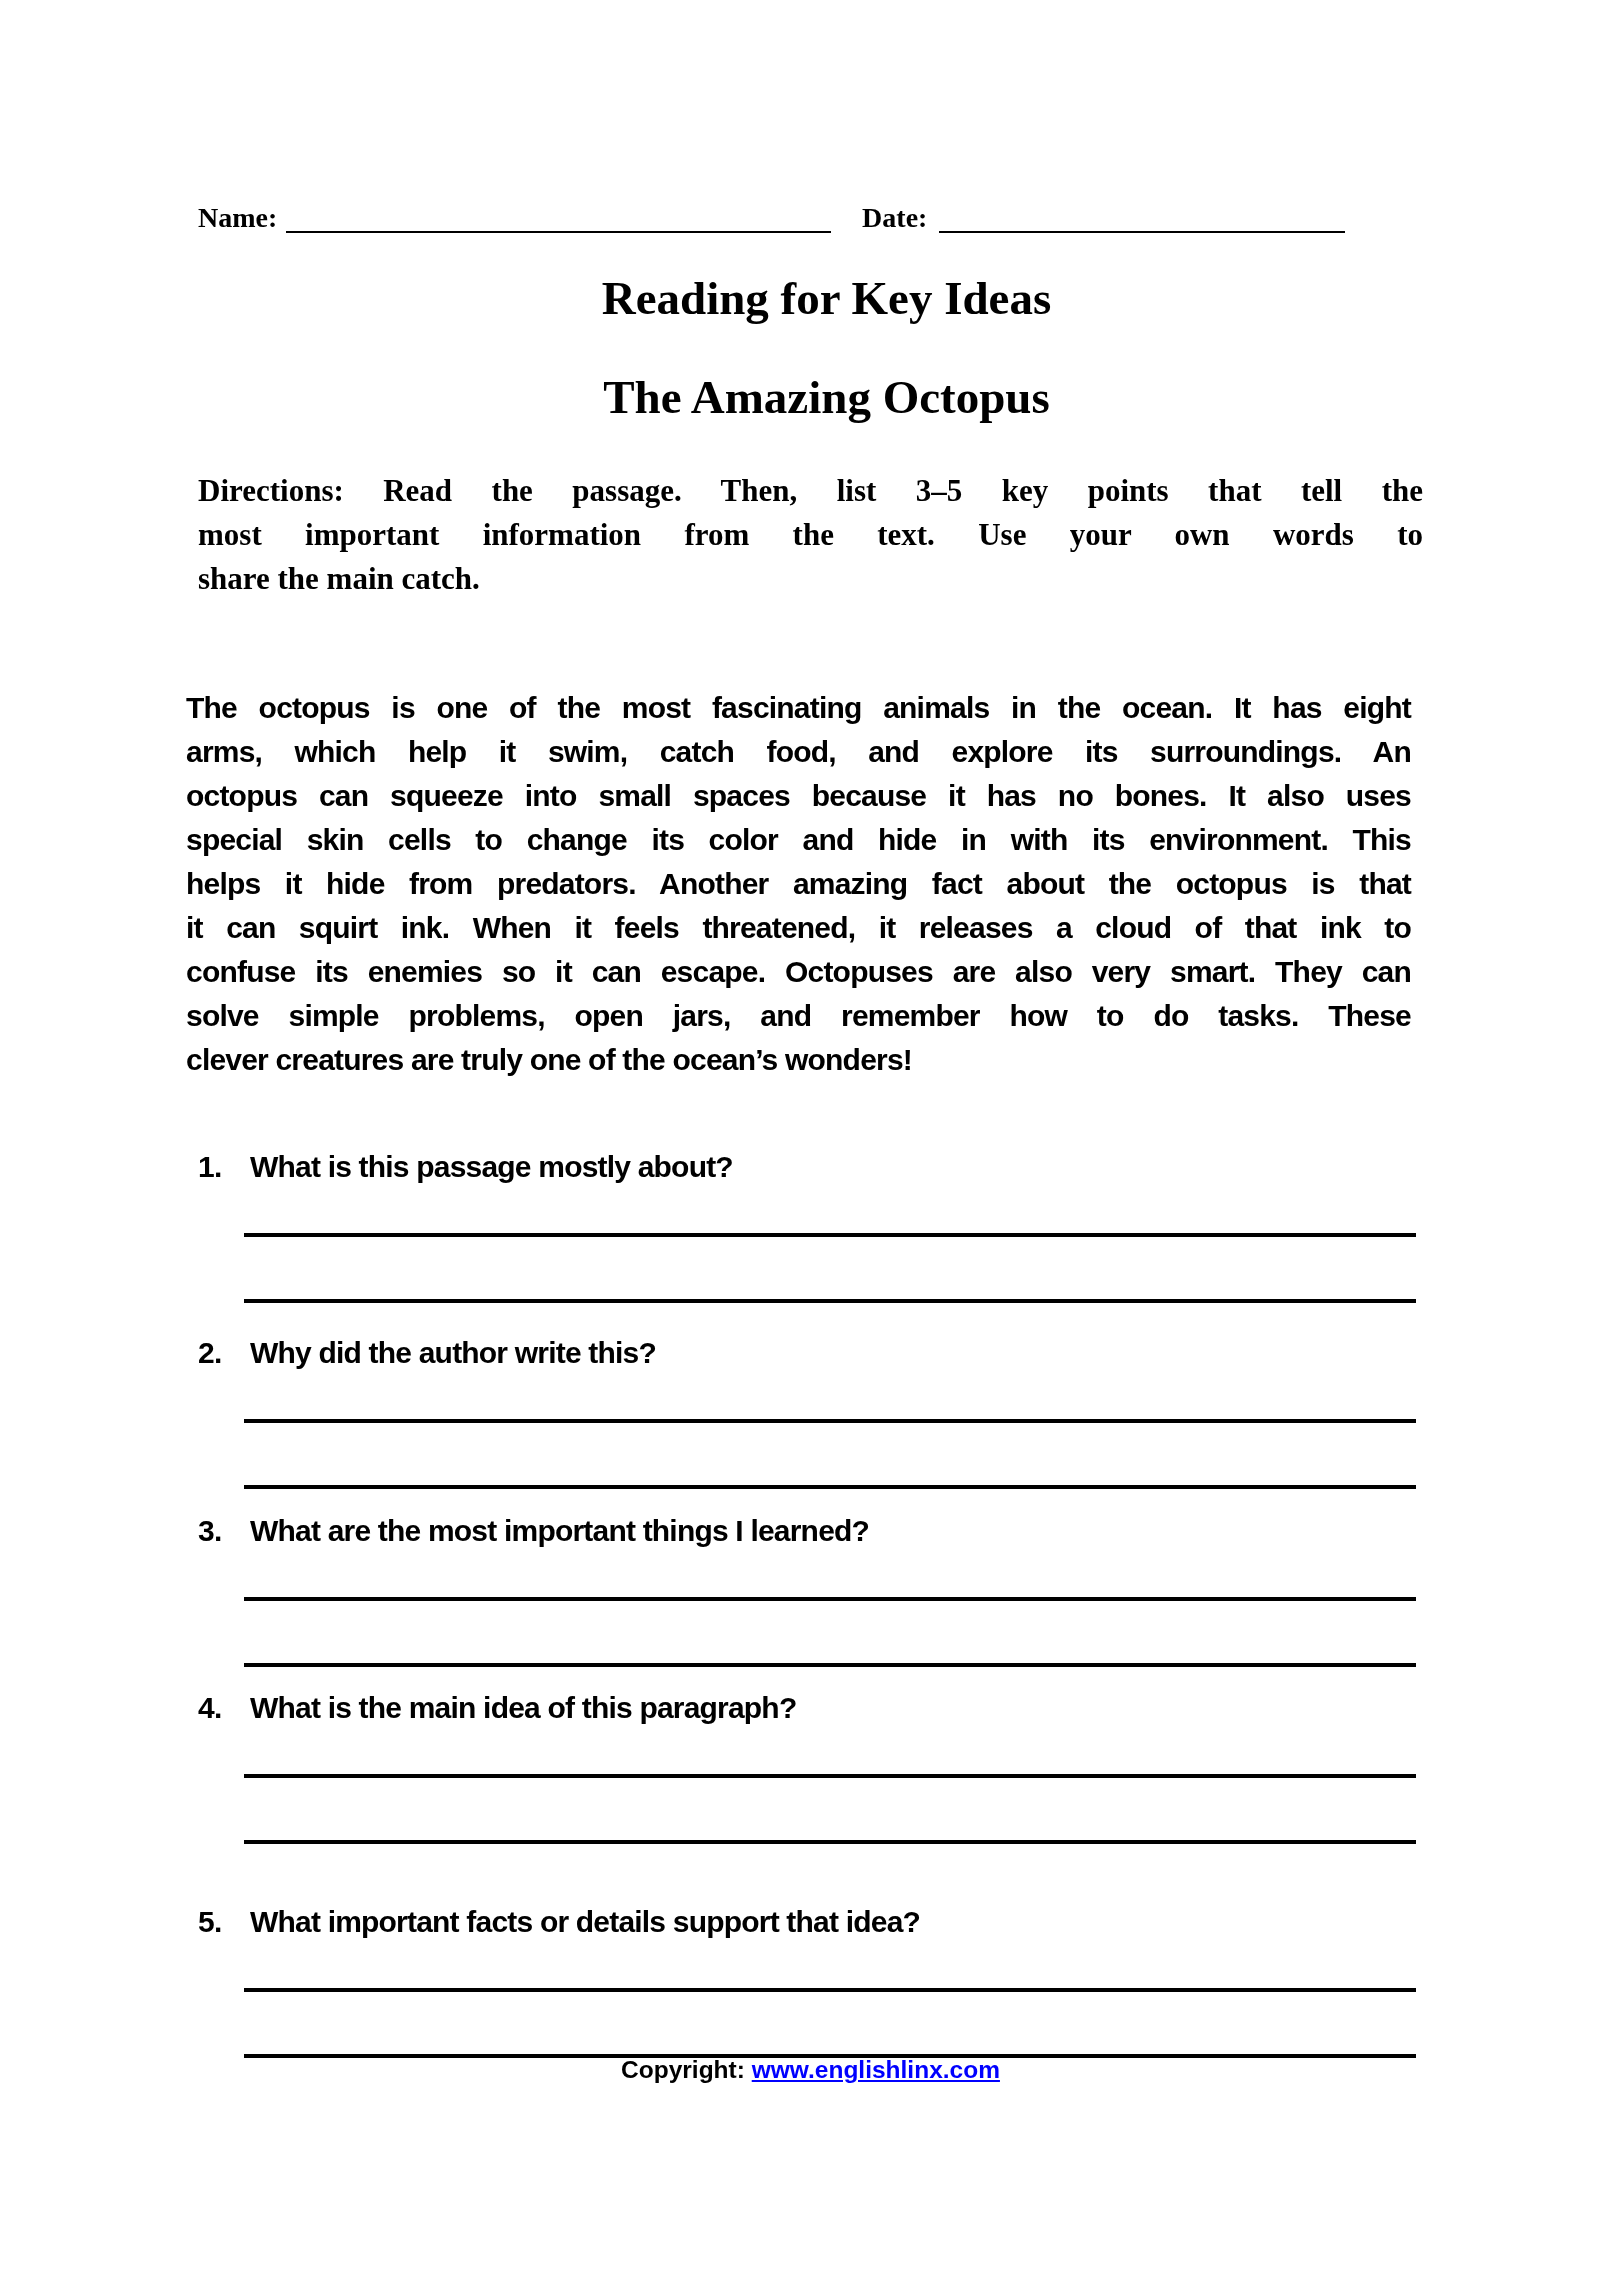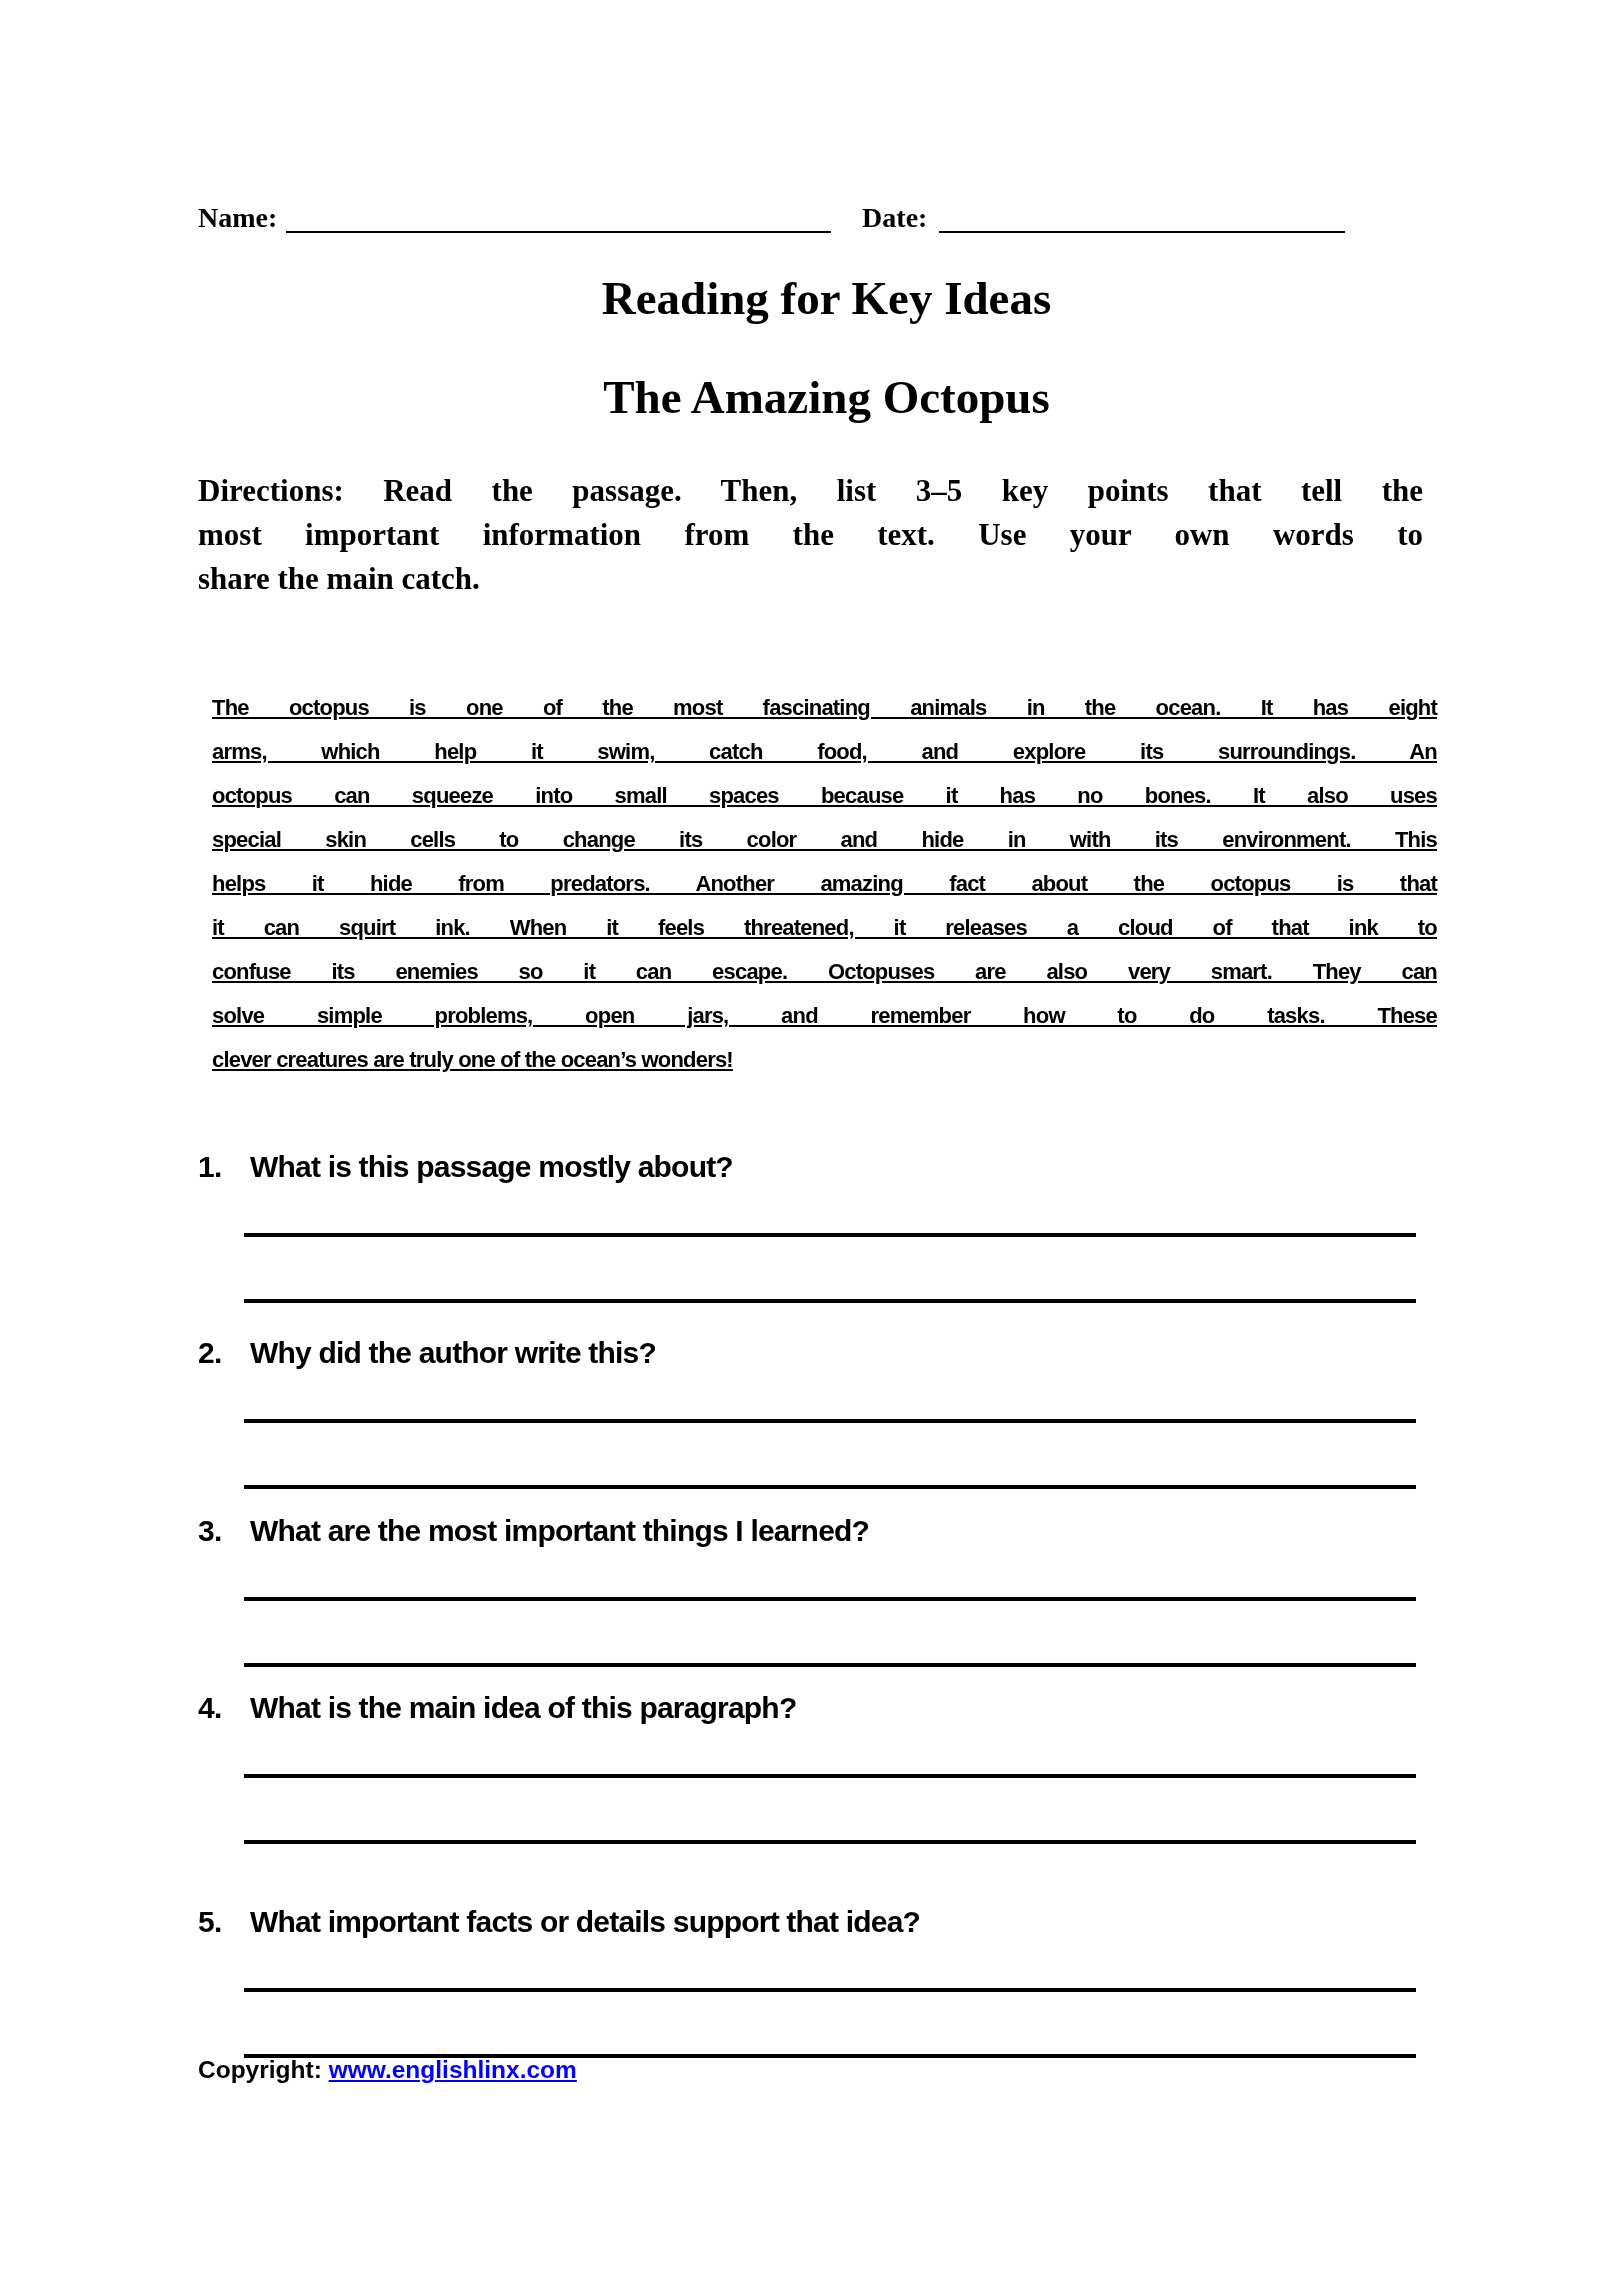--- a/index.html
+++ b/index.html
@@ -53,27 +53,26 @@
     width: 1225px;
     font-family: "Liberation Serif", serif;
     font-weight: bold;
     font-size: 31px;
     line-height: 44px;
   }
 
   
   .passage {
     position: absolute;
-    left: 212px; top: 686px;
+    left: 186px; top: 686px;
     width: 1225px;
     font-weight: bold;
-    font-size: 22px;
+    font-size: 30px;
     letter-spacing: -0.8px;
     line-height: 44px;
-    text-decoration: underline;
   }
 
   .jline { text-align: justify; text-align-last: justify; }
 
   
   .questions { position: absolute; left: 198px; top: 0; width: 1225px; height: 100%; }
   .question { position: absolute; left: 0; width: 1225px; }
   .q-head {
     display: flex;
     font-weight: bold;
@@ -89,20 +88,21 @@
     border-bottom: 4.9px solid #000;
     margin-top: 44px;
   }
   .answer-line.second { margin-top: 62px; }
 
   
   .footer {
     position: absolute;
     left: 198px; top: 2054px;
     width: 1225px;
+    text-align: center;
     font-weight: bold;
     font-size: 24.5px;
     line-height: 31px;
   }
   .footer a {
     color: #0000ff;
     text-decoration: underline;
     cursor: pointer;
   }
 </style>

